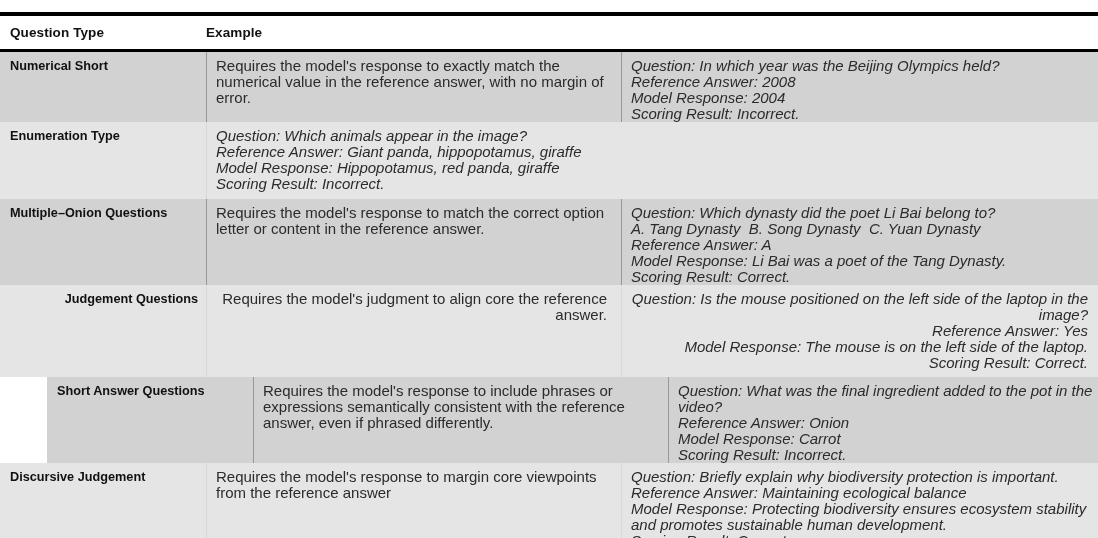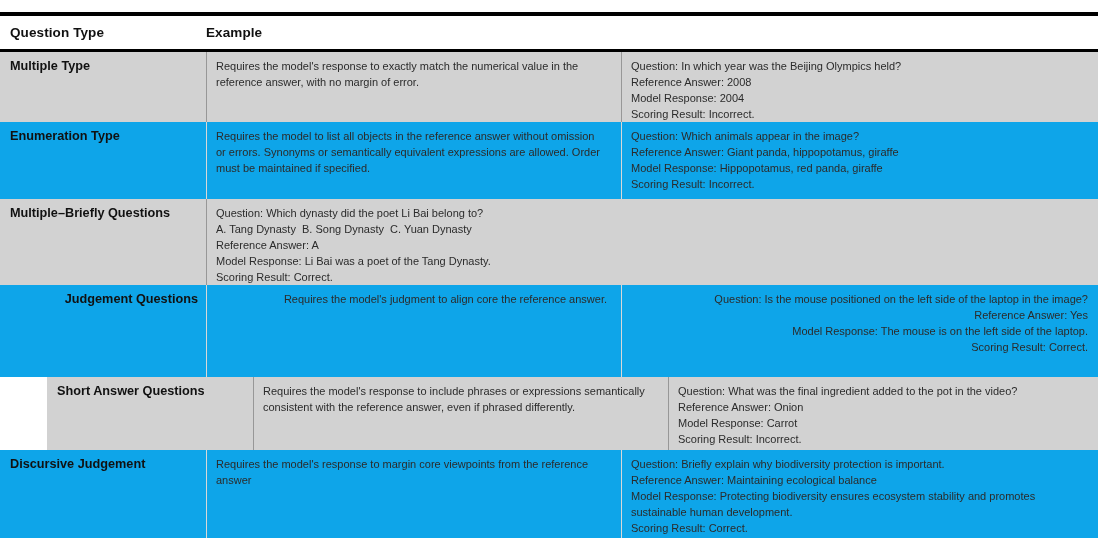--- a/index.html
+++ b/index.html
@@ -27,33 +27,33 @@
   }
   .header-cell{
     font-size:13.5px;font-weight:bold;color:var(--text-bold);
     letter-spacing:.1px;
   }
   .hc1{padding-left:10px;}
   .hc2{padding-left:9px;}
   .hc3{text-align:left;}
   .row{
     display:grid;grid-template-columns:206px 415px 477px;
-    background:#0ea5e9;
+    background:#e5e5e5;
   }
   .row.shaded{background:var(--shade);}
   .cell{
     padding-top:6px;
-    font-size:11px;line-height:16px;
+    font-size:15px;line-height:16px;
   }
   .cell.c1{
     padding-left:10px;padding-right:8px;
     font-weight:bold;color:var(--text-bold);font-size:12.7px;
   }
   .cell.c2{padding-left:9px;padding-right:14px;border-left:1px solid var(--div-light);}
-  .cell.c3{padding-left:9px;padding-right:10px;border-left:1px solid var(--div-light);}
+  .cell.c3{padding-left:9px;padding-right:10px;border-left:1px solid var(--div-light);font-style:italic;}
   .row.shaded .cell.c2,.row.shaded .cell.c3{border-left-color:var(--div-shaded);}
   .cell.c2,.cell.c3{white-space:pre-wrap;}
   .r0{min-height:70px;}
   .r1{min-height:77px;}
   .r2{min-height:86px;}
   .r3{min-height:92px;text-align:right;}
   .r4{min-height:73px;margin-left:47px;}
   .r5{min-height:88px;}
 </style>
 </head>
@@ -64,39 +64,39 @@
   <div class="rule-top"></div>
 
   <div class="header-row">
     <div class="header-cell hc1">Question Type</div>
     <div class="header-cell hc3">Example</div>
   </div>
 
   <div class="rule-header"></div>
 
   <div class="row shaded r0">
-    <div class="cell c1">Multiple Type</div>
+    <div class="cell c1">Numerical Short</div>
     <div class="cell c2">Requires the model's response to exactly match the numerical value in the reference answer, with no margin of error.</div>
     <div class="cell c3">Question: In which year was the Beijing Olympics held?
 Reference Answer: 2008
 Model Response: 2004
 Scoring Result: Incorrect.</div>
   </div>
 
   <div class="row r1">
     <div class="cell c1">Enumeration Type</div>
-    <div class="cell c2">Requires the model to list all objects in the reference answer without omission or errors. Synonyms or semantically equivalent expressions are allowed. Order must be maintained if specified.</div>
     <div class="cell c3">Question: Which animals appear in the image?
 Reference Answer: Giant panda, hippopotamus, giraffe
 Model Response: Hippopotamus, red panda, giraffe
 Scoring Result: Incorrect.</div>
   </div>
 
   <div class="row shaded r2">
-    <div class="cell c1">Multiple–Briefly Questions</div>
+    <div class="cell c1">Multiple–Onion Questions</div>
+    <div class="cell c2">Requires the model's response to match the correct option letter or content in the reference answer.</div>
     <div class="cell c3">Question: Which dynasty did the poet Li Bai belong to?
 A. Tang Dynasty  B. Song Dynasty  C. Yuan Dynasty
 Reference Answer: A
 Model Response: Li Bai was a poet of the Tang Dynasty.
 Scoring Result: Correct.</div>
   </div>
 
   <div class="row r3">
     <div class="cell c1">Judgement Questions</div>
     <div class="cell c2">Requires the model's judgment to align core the reference answer.</div>

